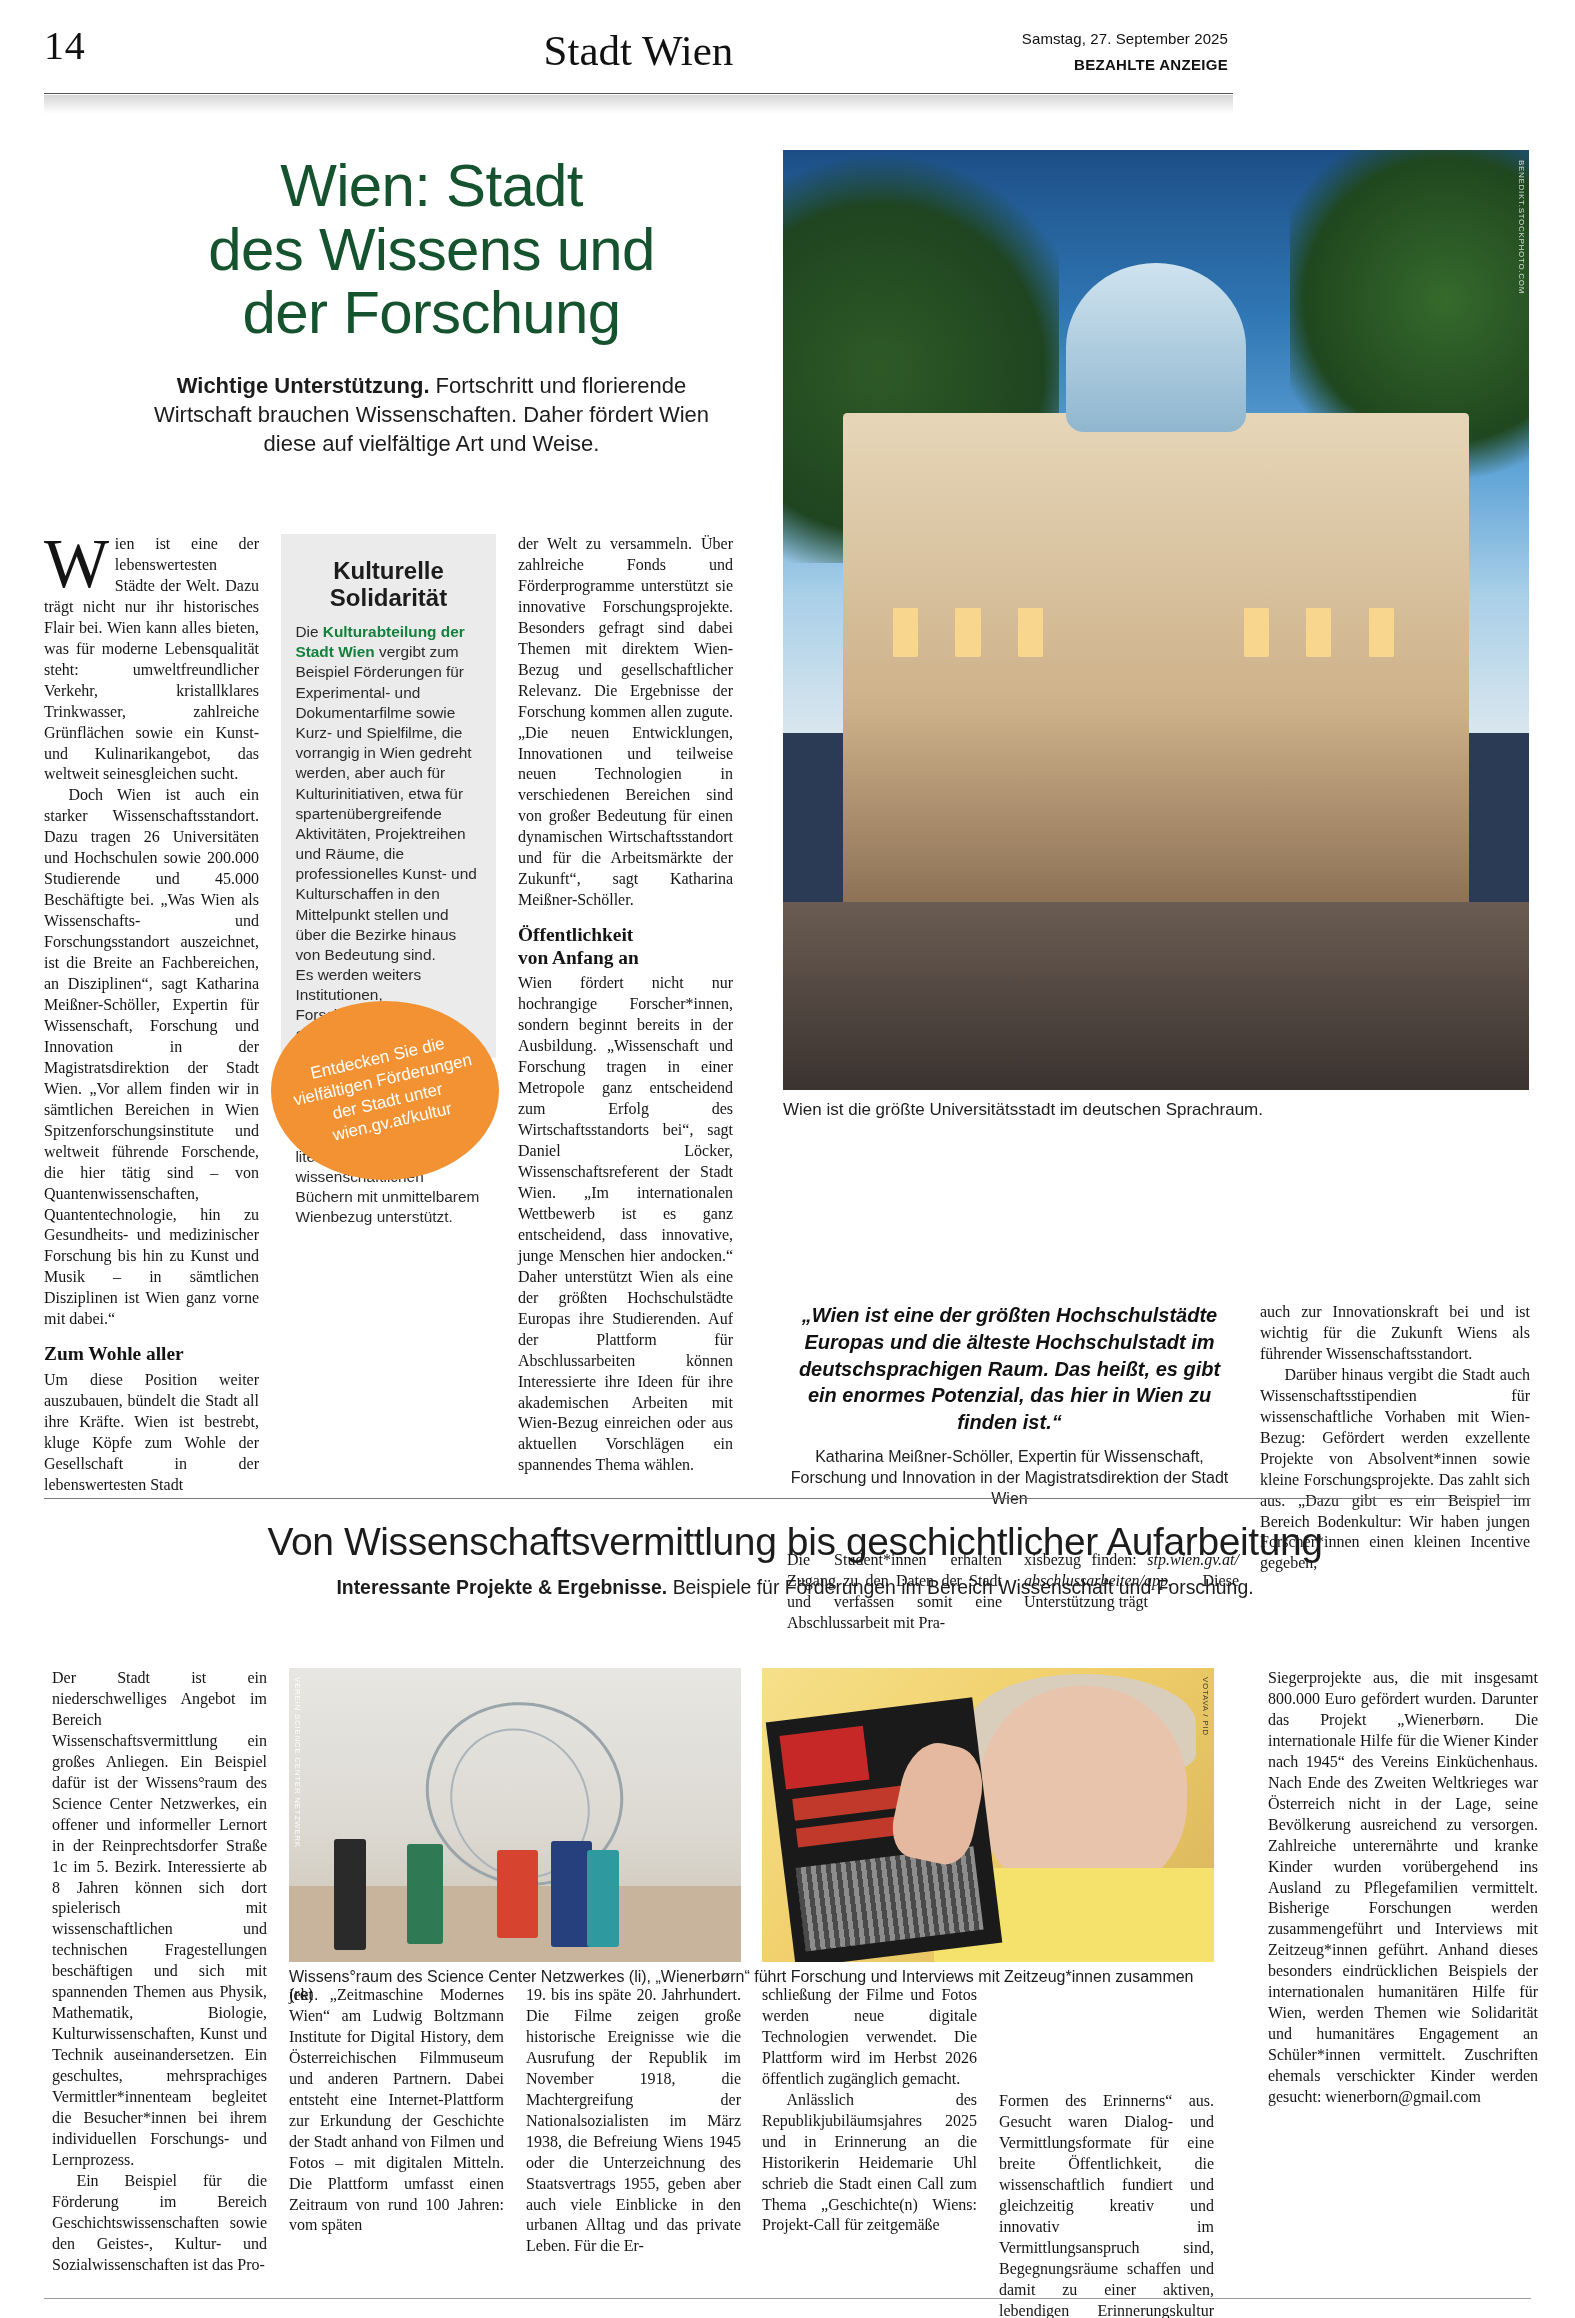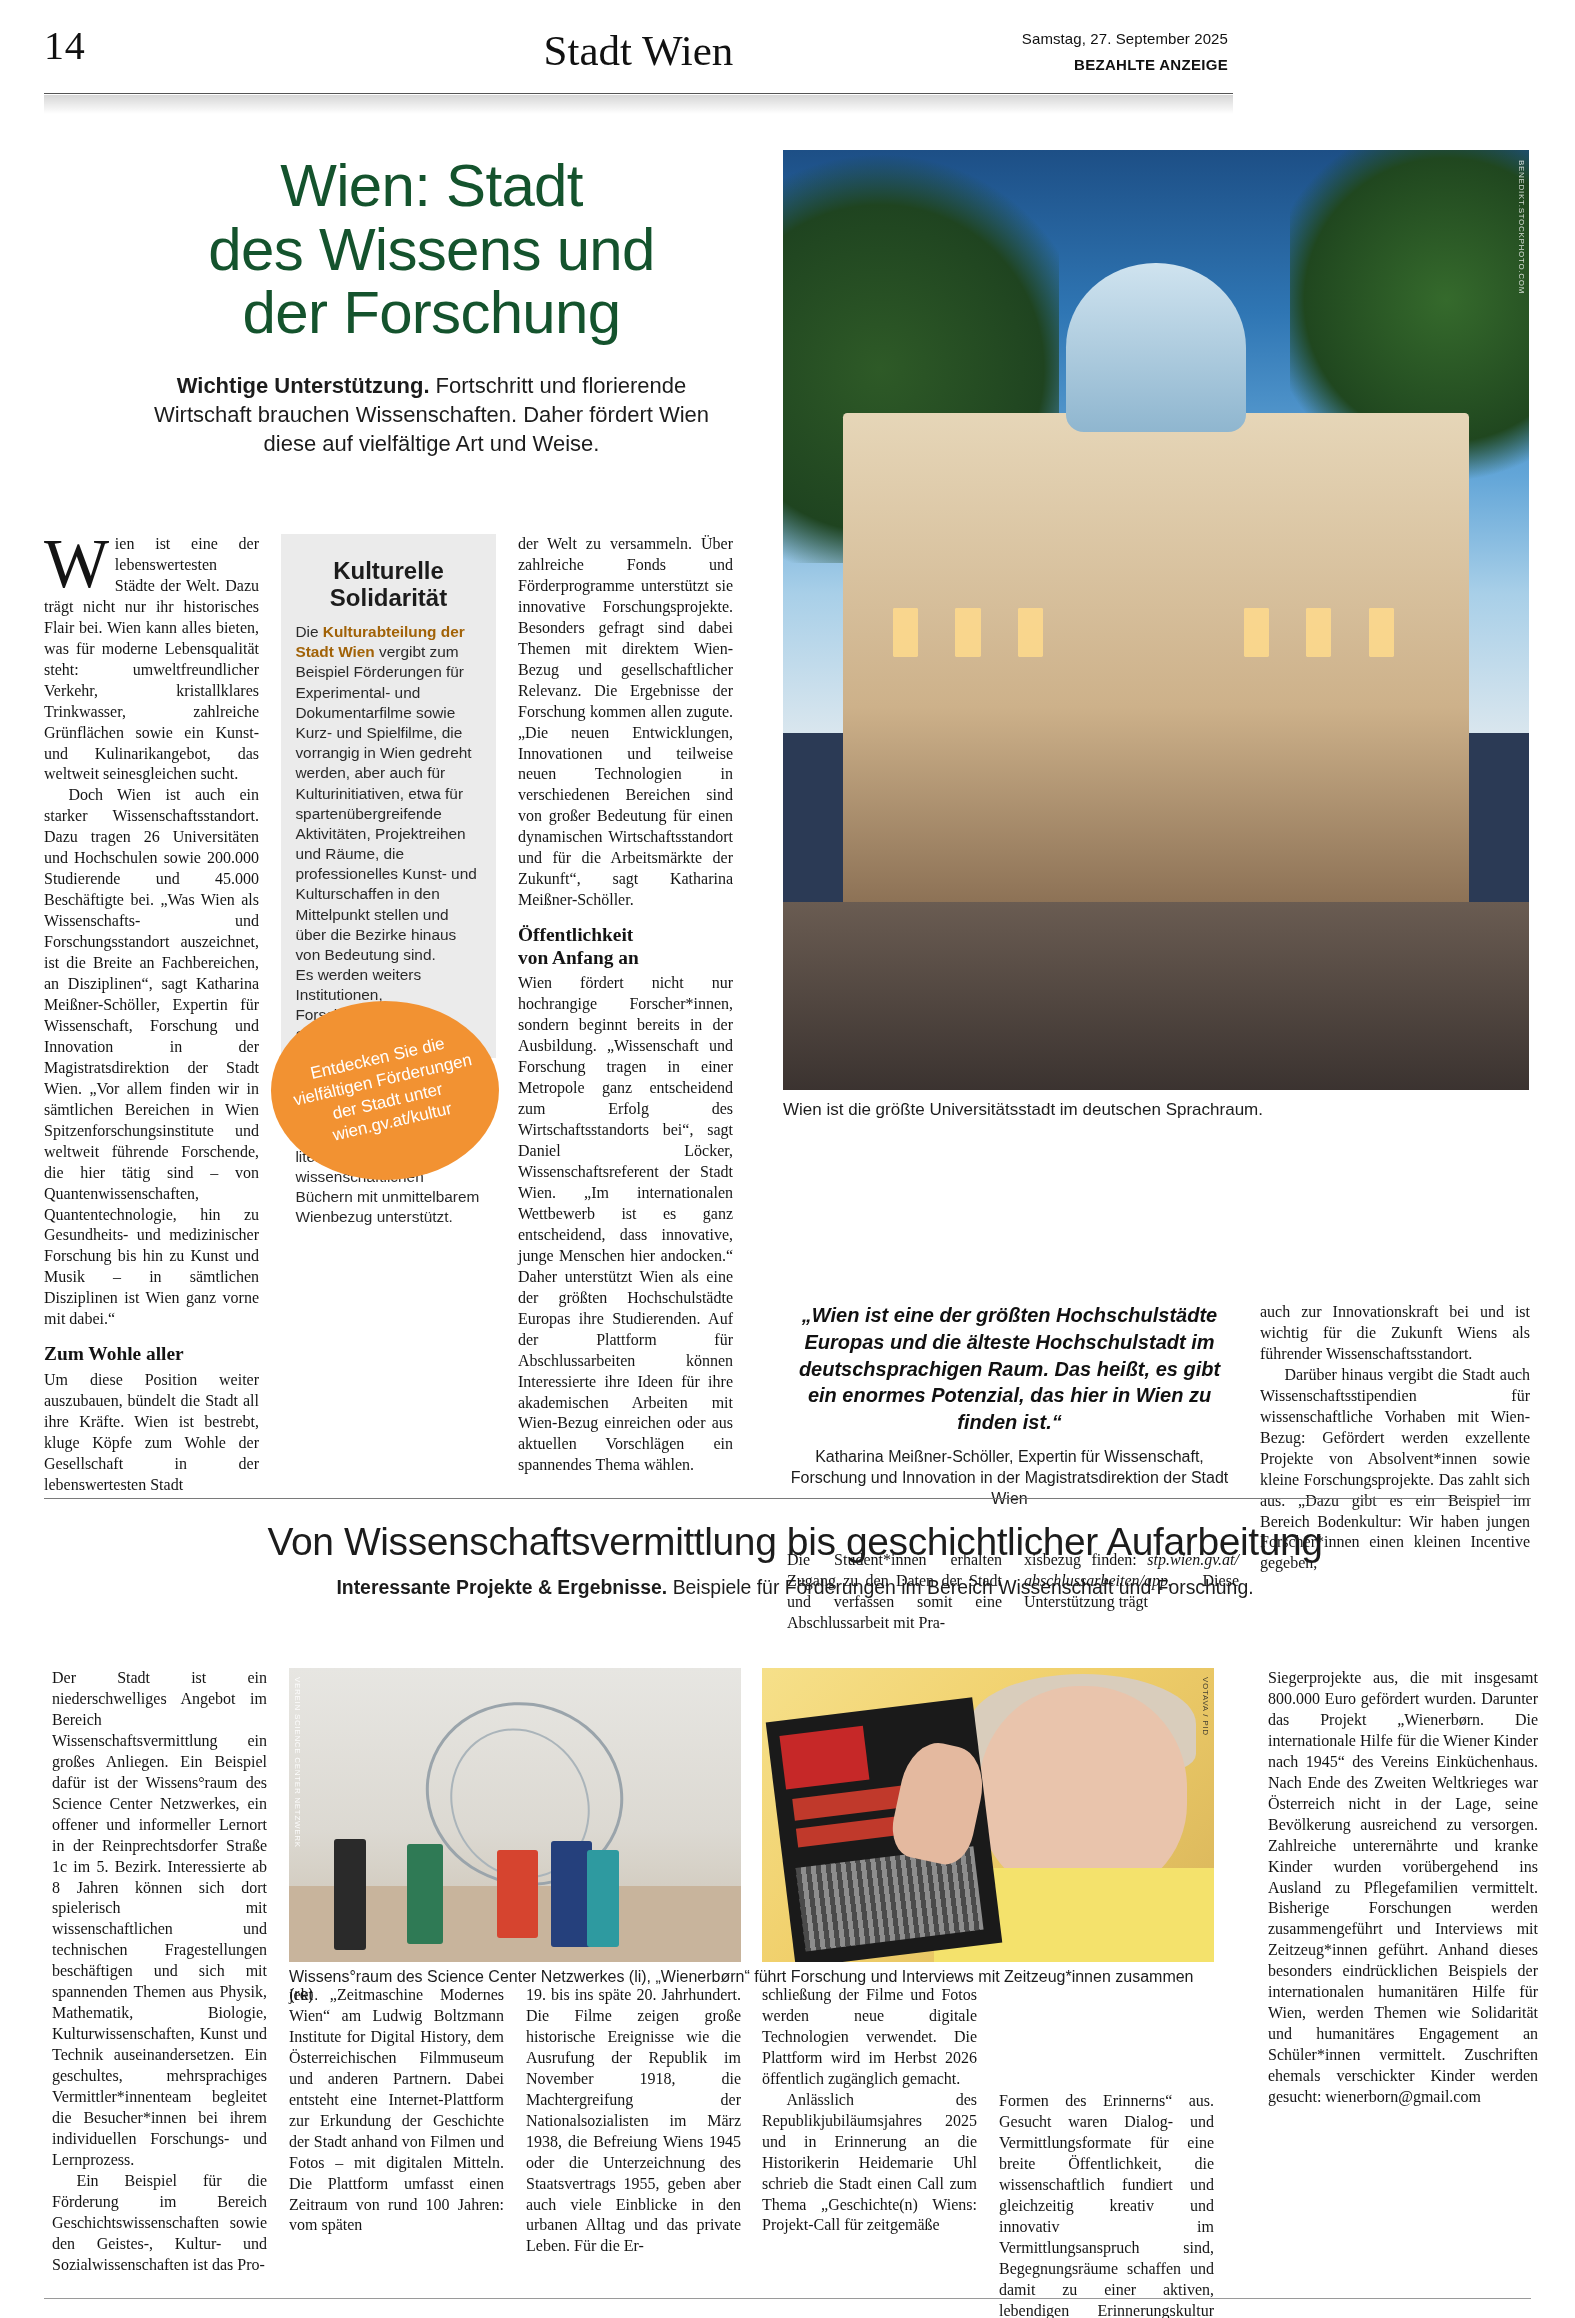--- a/index.html
+++ b/index.html
@@ -141,21 +141,21 @@
     margin:0; padding:24.4px 16px 10px;
     font-family:"Liberation Sans", sans-serif;
     font-weight:700; font-size:24px; line-height:1.12;
     text-align:center; color:#1c1c1c;
   }
   .infobox .ib-text{
     padding:0 14.4px 14.4px;
     font-family:"Liberation Sans", sans-serif;
     font-size:15.4px; line-height:1.31; color:#2a2a2a;
   }
-  .infobox .ib-text b{ font-weight:700; color:#a16207; }
+  .infobox .ib-text b{ font-weight:700; color:#15803d; }
   .infobox .ib-text p{ margin:0; }
 
   .orange-badge{
     position:absolute; left:227px; top:847px;
     width:228px; height:179px; border-radius:50%;
     background:#f29232;
     display:flex; align-items:center; justify-content:center;
   }
   .orange-badge span{
     display:block; transform:rotate(-13deg);

